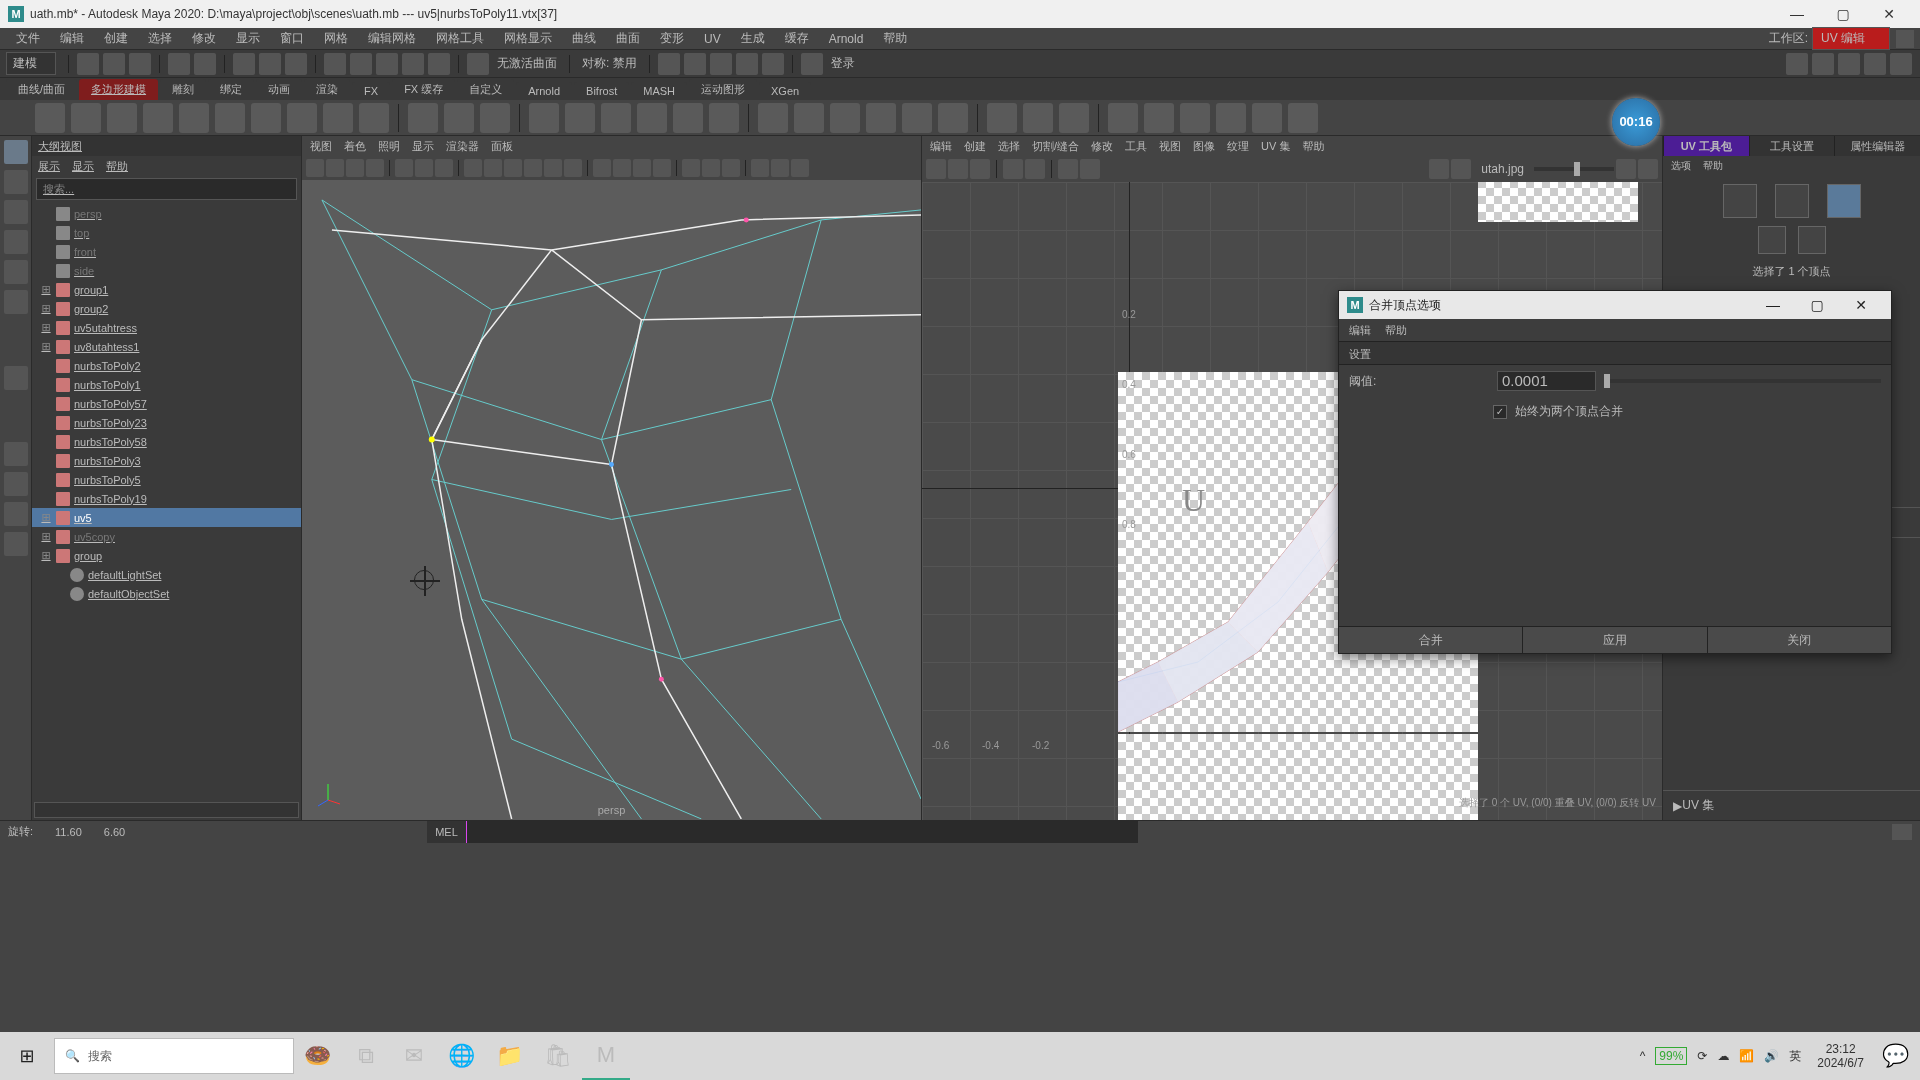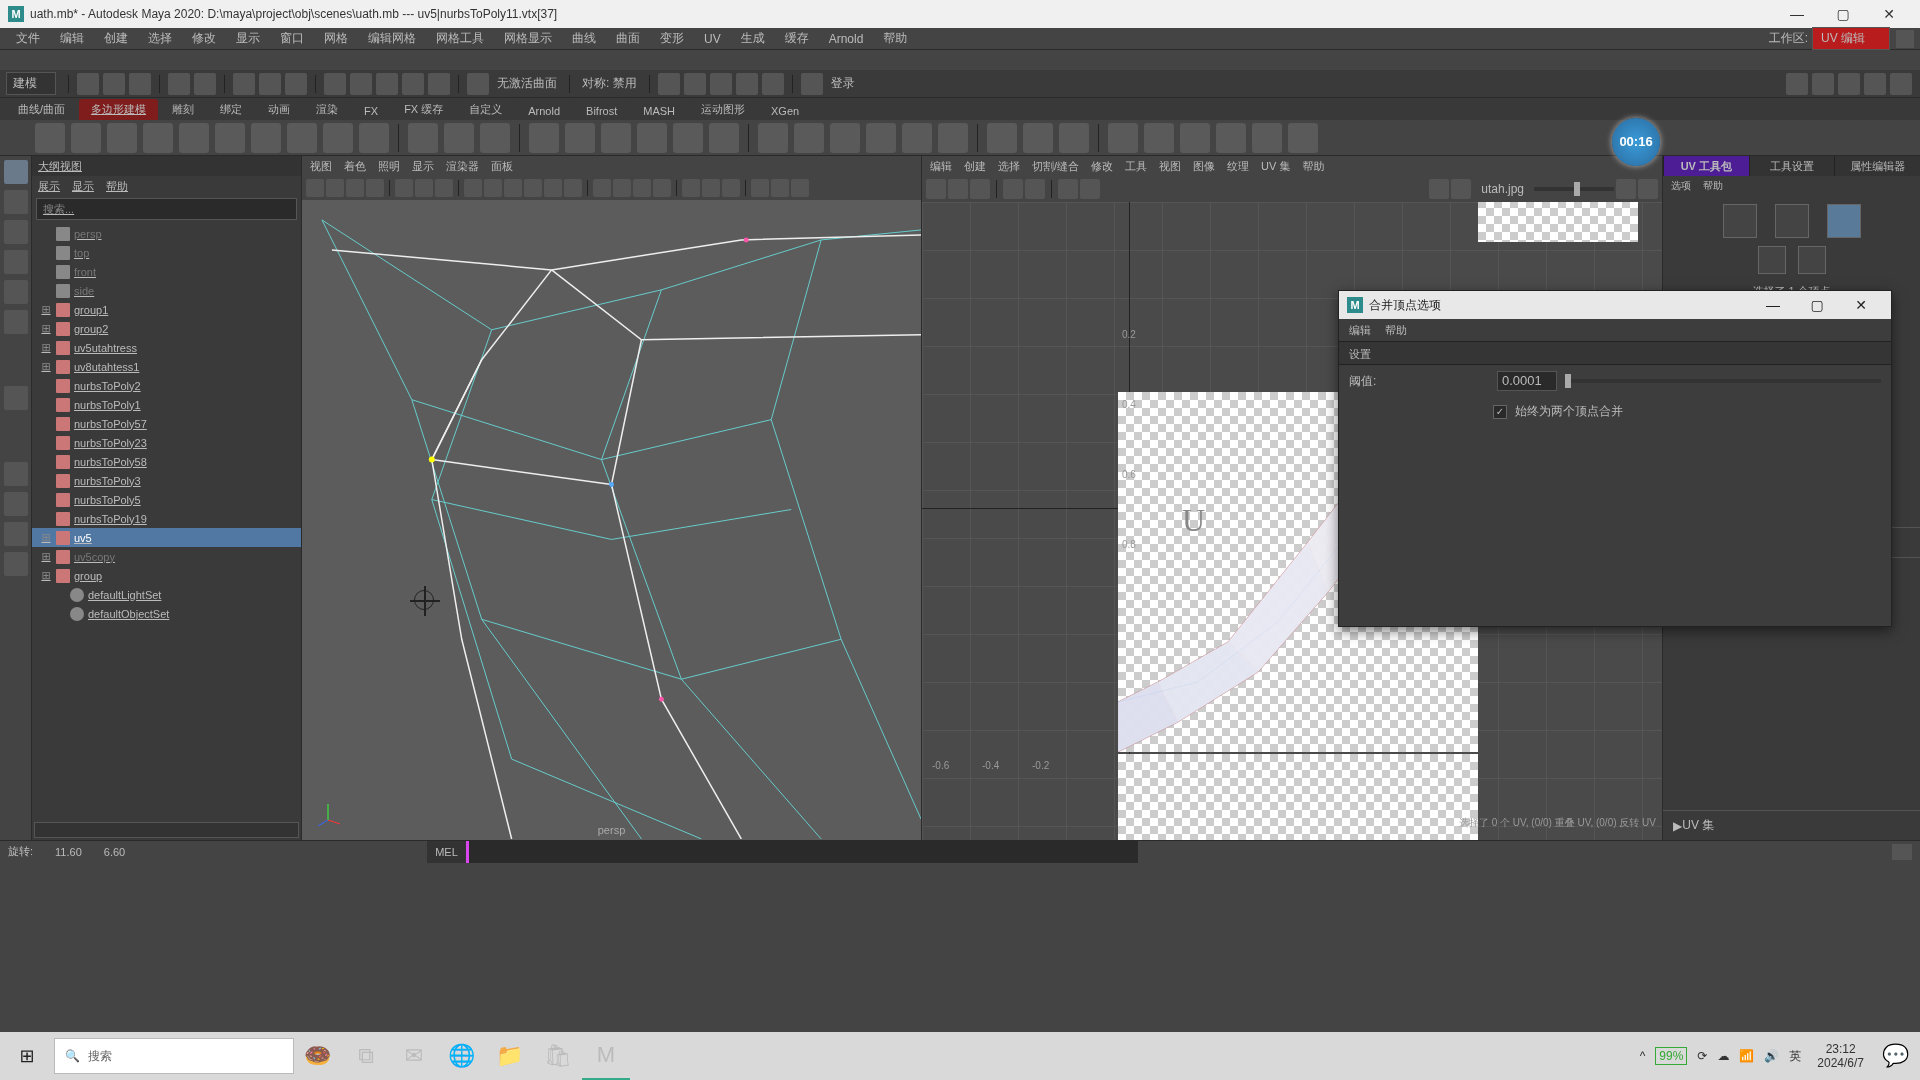--- a/index.html
+++ b/index.html
@@ -12,21 +12,21 @@
 .titlebar .win-btn { width:46px; height:28px; text-align:center; line-height:28px; font-size:14px; }
 
 
 .menubar { height:22px; background:#444; display:flex; align-items:center; padding:0 6px; border-bottom:1px solid #2a2a2a; }
 .menubar .item { padding:0 10px; font-size:12px; }
 .menubar .spacer { flex:1; }
 .menubar .ws-label { margin-right:4px; }
 .menubar .ws-sel { background:#b91c1c; padding:2px 24px 2px 8px; border:1px solid #555; }
 
 
-.shelfbar { height:28px; background:#3a3a3a; display:flex; align-items:center; padding:0 6px; border-bottom:1px solid #2a2a2a;margin-top:20px; }
+.shelfbar { height:28px; background:#3a3a3a; display:flex; align-items:center; padding:0 6px; border-bottom:1px solid #2a2a2a; }
 .shelfbar .sel { background:#333; padding:2px 18px 2px 6px; border:1px solid #555; margin-right:6px; }
 .shelfbar .sep { width:1px; height:18px; background:#222; margin:0 6px; }
 .shelfbar .icon { width:22px; height:22px; background:#555; margin:0 2px; border-radius:2px; }
 .shelfbar .txt { margin:0 6px; }
 
 
 .shelftabs { height:22px; background:#393939; display:flex; align-items:flex-end; padding:0 6px; }
 .shelftabs .tab { padding:3px 12px; background:#393939; border-top-left-radius:3px; border-top-right-radius:3px; margin-right:2px; font-size:11px; }
 .shelftabs .tab.active { background:#7f1d1d;text-decoration:underline; }
 
@@ -114,33 +114,33 @@
 
 .dialog { position:absolute; left:1338px; top:290px; width:554px; background:#3d3d3d; border:1px solid #222; box-shadow:0 4px 12px rgba(0,0,0,0.5); z-index:50; }
 .dialog .dtitle { height:28px; background:#e8e8e8; color:#222; display:flex; align-items:center; padding:0 8px; }
 .dialog .dtitle .m-icon { width:16px; height:16px; background:#2e8b8b; color:#fff; font-weight:bold; text-align:center; line-height:16px; margin-right:6px; font-size:11px; }
 .dialog .dtitle .dt { flex:1; }
 .dialog .dtitle .db { width:44px; text-align:center; font-size:14px; }
 .dialog .dmenus { height:22px; display:flex; gap:14px; padding:0 10px; align-items:center; font-size:11px; }
 .dialog .dset { height:24px; background:#353535; padding:0 10px; line-height:24px; font-size:11px; border-top:1px solid #222; border-bottom:1px solid #222; }
 .dialog .drow { display:flex; align-items:center; padding:6px 10px; gap:8px; }
 .dialog .drow .lbl { width:140px; }
-.dialog .drow .fld { width:60px; height:20px; background:#2a2a2a; border:1px solid #555; padding:0 4px; line-height:18px; font-size:13px; }
+.dialog .drow .fld { width:99px; height:20px; background:#2a2a2a; border:1px solid #555; padding:0 4px; line-height:18px; font-size:15px; }
 .dialog .drow .slider { flex:1; height:4px; background:#333; position:relative; }
 .dialog .drow .slider .knob { position:absolute; left:0; top:-5px; width:6px; height:14px; background:#aaa; }
 .dialog .drow .chk { width:14px; height:14px; background:#2a2a2a; border:1px solid #666; text-align:center; line-height:12px; font-size:10px; margin-left:144px; }
 .dialog .dspace { height:200px; }
 .dialog .dbtns { display:flex; border-top:1px solid #222; }
 .dialog .dbtns .bt { flex:1; height:26px; background:#4a4a4a; text-align:center; line-height:26px; border-left:1px solid #222; font-size:12px; }
 .dialog .dbtns .bt:first-child { border-left:none; }
 
 
 .statusbar { height:22px; background:#444; display:flex; align-items:center; padding:0 8px; border-top:1px solid #2a2a2a; font-size:11px; gap:22px; }
 .melbar { height:22px; background:#333; margin-left:280px; flex:1; max-width:900px; display:flex; }
-.melbar .mel-lbl { padding:0 8px; line-height:22px; border-right:3px solid #d946ef; }
+.melbar .mel-lbl { padding:0 8px; line-height:22px; border-right:1px solid #d946ef; }
 .melbar .mel-in { flex:1; background:#2a2a2a; }
 
 
 .taskbar { position:absolute; left:0; right:0; bottom:0; height:48px; background:#d9d9d9; display:flex; align-items:center; }
 .taskbar .start { width:54px; height:48px; display:flex; align-items:center; justify-content:center; font-size:18px; color:#222; }
 .taskbar .search { width:240px; height:36px; background:#fff; border:1px solid #bbb; display:flex; align-items:center; padding:0 10px; color:#666; gap:8px; }
 .taskbar .tb-icon { width:48px; height:48px; display:flex; align-items:center; justify-content:center; font-size:22px; }
 .taskbar .tb-icon.active { border-bottom:2px solid #3a8; }
 .taskbar .spacer { flex:1; }
 .taskbar .tray { display:flex; align-items:center; gap:10px; padding:0 8px; color:#333; font-size:12px; }
@@ -648,20 +648,25 @@
     <div class="fld">0.0001</div>
     <div class="slider">
         <div class="knob"></div>
       </div>
   </div>
   <div class="drow">
     <div class="chk">✓</div>
     <span>始终为两个顶点合并</span>
   </div>
   <div class="dspace"></div>
+  <div class="dbtns">
+    <div class="bt">合并</div>
+    <div class="bt">应用</div>
+    <div class="bt">关闭</div>
+  </div>
 </div>
 
 <div class="taskbar">
   <div class="start">⊞</div>
   <div class="search">
     <span>🔍</span>
     <span>搜索</span>
   </div>
   <div class="tb-icon">🍩</div>
   <div class="tb-icon">⧉</div>

